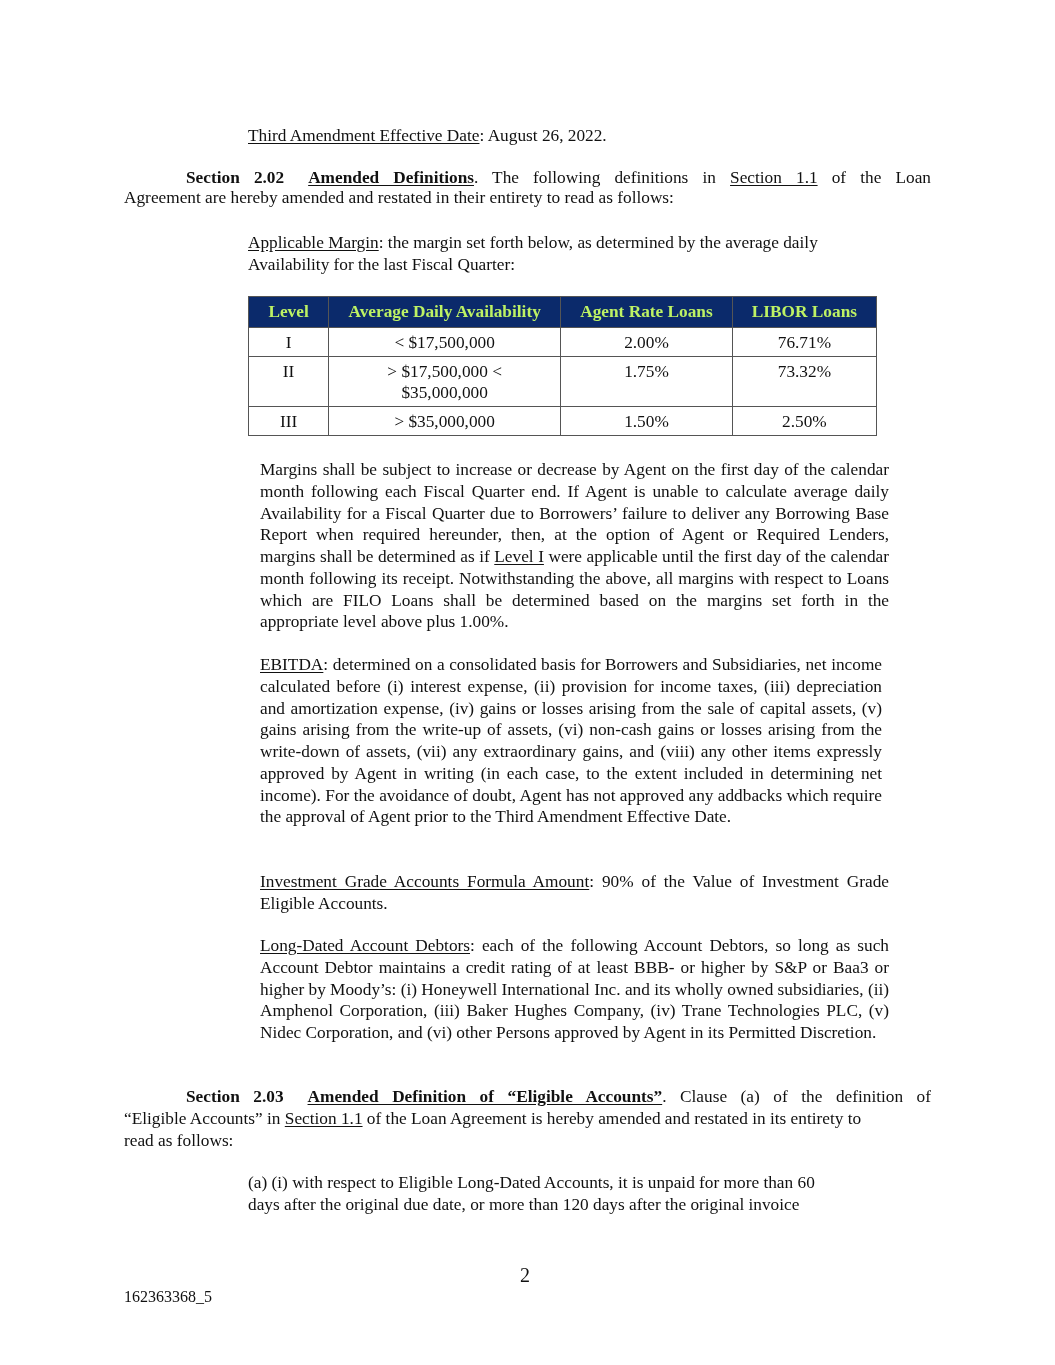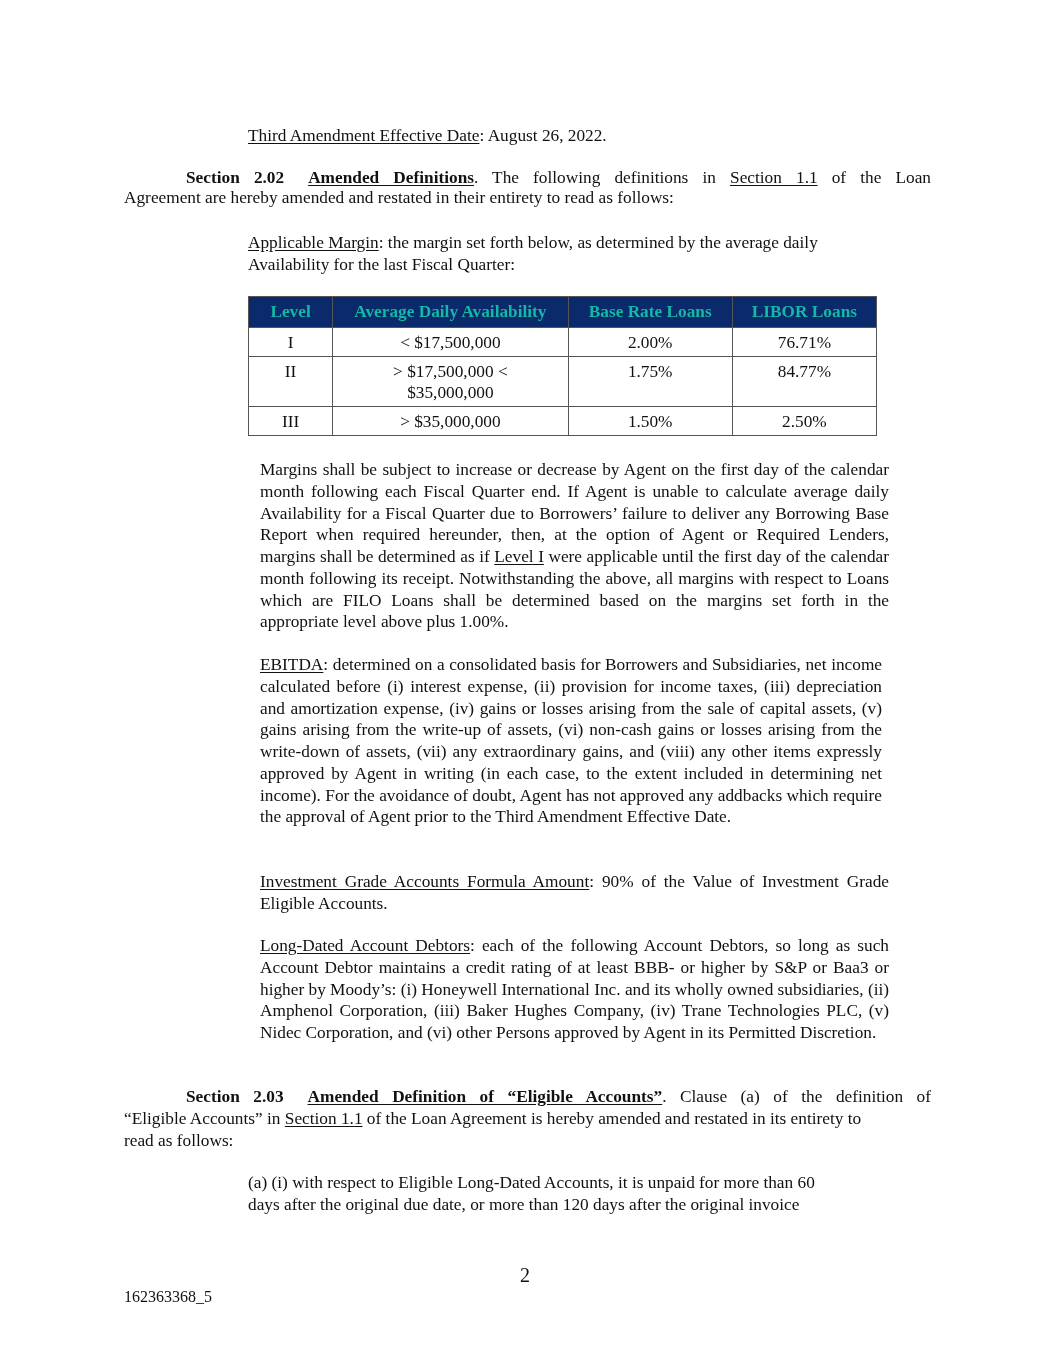--- a/index.html
+++ b/index.html
@@ -12,21 +12,21 @@
     u, .u { text-decoration: underline; text-underline-offset: 2px; }
     .b { font-weight: bold; }
 
     .blk { position: absolute; left: 260px; width: 629px; line-height: 21.75px; text-align: justify; }
 
     table.margin-table {
       position: absolute; left: 248px; top: 296px; width: 629px;
       border-collapse: collapse; font-size: 17.3px;
     }
     table.margin-table th {
-      background: #0b2a6b; color: #14b8a6; font-weight: bold; height: 30px; padding: 0 19px;
+      background: #0b2a6b; color: #bef264; font-weight: bold; height: 30px; padding: 0 19px;
       border: 1px solid #555; white-space: nowrap;
     }
     table.margin-table td {
       border: 1px solid #555; text-align: center; vertical-align: top;
       padding: 4px 6px 3px 6px; line-height: 21px;
     }
     .footer-id { position: absolute; left: 124px; top: 1288px; font-size: 16px; }
     .page-num { position: absolute; left: 520px; top: 1264px; font-size: 20px; }
   </style>
 </head>
@@ -44,39 +44,39 @@
 <div class="line" style="left:248px; top:232px;">
   <span class="u">Applicable Margin</span><span>:  the margin set forth below, as determined by the average daily</span>
 </div>
 <div class="line" style="left:248px; top:254px;">Availability for the last Fiscal Quarter:</div>
 
 <table class="margin-table">
   <thead>
     <tr>
       <th style="width:80px;">Level</th>
       <th style="width:226px;">Average Daily Availability</th>
-      <th style="width:142px;">Base Rate Loans</th>
+      <th style="width:142px;">Agent Rate Loans</th>
       <th>LIBOR Loans</th>
     </tr>
   </thead>
   <tbody>
     <tr>
       <td>I</td>
       <td>&lt; $17,500,000</td>
       <td>2.00%</td>
       <td>76.71%</td>
     </tr>
     <tr>
       <td>II</td>
       <td>
         <div>&gt; $17,500,000 &lt;</div>
         <div>$35,000,000</div>
       </td>
       <td>1.75%</td>
-      <td>84.77%</td>
+      <td>73.32%</td>
     </tr>
     <tr>
       <td>III</td>
       <td>&gt; $35,000,000</td>
       <td>1.50%</td>
       <td>2.50%</td>
     </tr>
   </tbody>
 </table>
 

